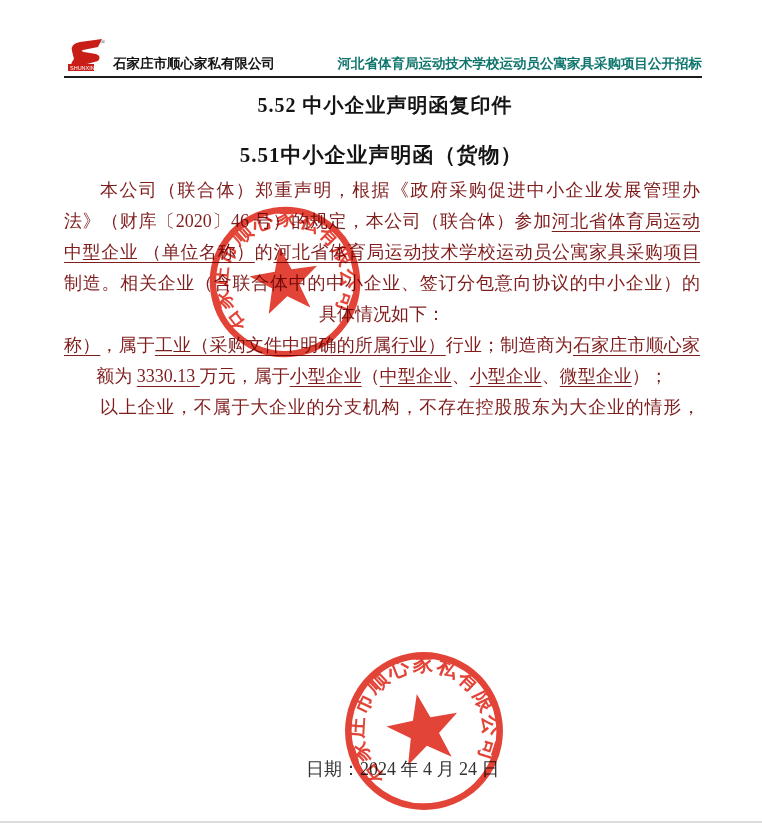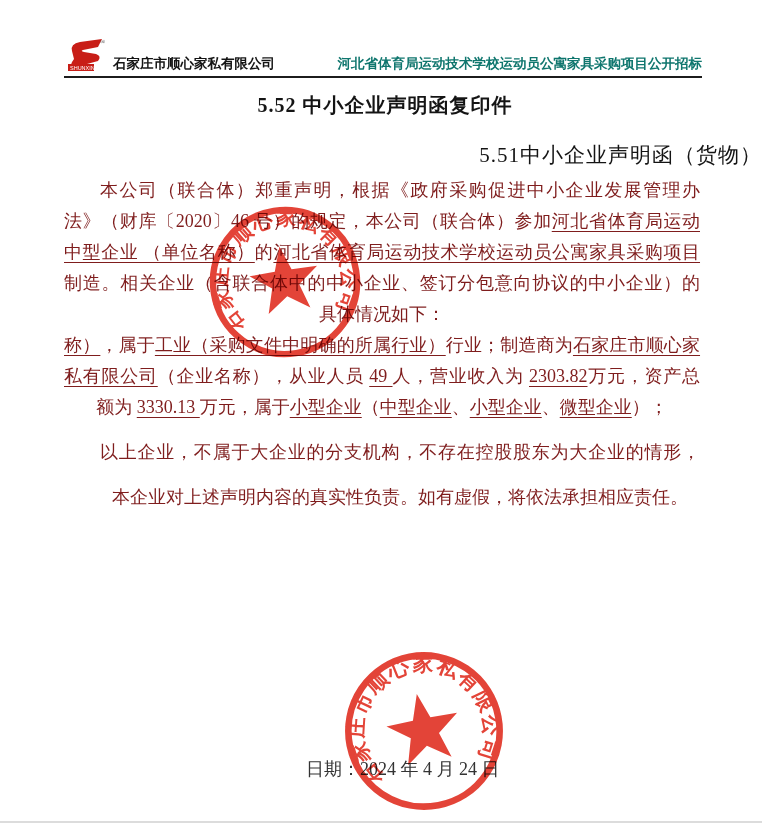--- a/index.html
+++ b/index.html
@@ -18,29 +18,29 @@
     padding-bottom:3px;box-sizing:border-box;
   }
   .header-left{display:flex;align-items:flex-end;gap:5px;}
   .logo{width:44px;height:36px;flex:0 0 auto;}
   .header-company{font-weight:bold;font-size:13.5px;color:#141414;white-space:nowrap;}
   .header-project{font-weight:bold;font-size:13.5px;color:#0f766e;white-space:nowrap;}
 
   
   .title1{position:absolute;left:4px;top:92px;width:762px;text-align:center;
     font-size:20px;font-weight:bold;color:#141414;letter-spacing:1px;}
-  .title2{position:absolute;left:0;top:141px;width:762px;text-align:right;
-    font-size:21px;font-weight:normal;color:#141414;letter-spacing:1px;}
+  .title2{position:absolute;left:0;top:141px;width:762px;text-align:center;
+    font-size:21px;font-weight:bold;color:#141414;letter-spacing:1px;}
 
   
   .doc-body{position:absolute;left:64px;top:175px;width:636px;font-size:18px;color:#7f1d1d;}
   .line{line-height:31px;height:31px;white-space:nowrap;text-align:center;}
   .line.fill{white-space:normal;text-align:justify;text-align-last:justify;}
   .para.indent .line:first-child{text-indent:2em;}
-  .para.gap{margin-top:14px;}
+  .para.gap{}
   .u{text-decoration:underline;text-decoration-thickness:1px;text-underline-offset:4px;}
 
   
   .footer-company{position:absolute;left:278px;top:710px;font-size:18px;color:#333;white-space:nowrap;}
   .footer-date{position:absolute;left:306px;top:757px;font-size:18px;color:#333;white-space:nowrap;}
 
   
   .seal{position:absolute;mix-blend-mode:multiply;opacity:.88;pointer-events:none;}
   .seal-1{left:205px;top:202px;width:160px;height:160px;transform:rotate(-9deg);}
   .seal-2{left:340px;top:647px;width:168px;height:168px;transform:rotate(-11deg);}
@@ -72,28 +72,24 @@
   <div class="doc-body">
       <div class="para indent">
         <div class="line fill"><span>本公司（联合体）郑重声明，根据《政府采购促进中小企业发展管理办</span></div>
         <div class="line fill"><span>法》（财库〔2020〕46 号）的规定，本公司（联合体）参加</span><span class="u">河北省体育局运动</span></div>
         <div class="line fill"><span class="u">中型企业 （单位名称）</span><span>的</span><span class="u">河北省体育局运动技术学校运动员公寓家具采购项目</span></div>
         <div class="line fill"><span>制造。相关企业（含联合体中的中小企业、签订分包意向协议的中小企业）的</span></div>
         <div class="line"><span>具体情况如下：</span></div>
       </div>
       <div class="para">
         <div class="line fill"><span class="u">称）</span><span>，属于</span><span class="u">工业（采购文件中明确的所属行业）</span><span>行业；制造商为</span><span class="u">石家庄市顺心家</span></div>
-        <div class="line fill"><span class="u">私有限公司</span><span>（企业名称），从业人员 </span><span class="u">49 </span><span>人，营业收入为 </span><span class="u">2303.82</span><span>万元，资产总</span></div>
         <div class="line"><span>额为 </span><span class="u">3330.13 </span><span>万元，属于</span><span class="u">小型企业</span><span>（</span><span class="u">中型企业</span><span>、</span><span class="u">小型企业</span><span>、</span><span class="u">微型企业</span><span>）；</span></div>
       </div>
       <div class="para indent gap">
         <div class="line fill"><span>以上企业，不属于大企业的分支机构，不存在控股股东为大企业的情形，</span></div>
-      </div>
-      <div class="para indent gap">
-        <div class="line"><span>本企业对上述声明内容的真实性负责。如有虚假，将依法承担相应责任。</span></div>
       </div>
     </div>
 
   <div class="footer-date">日期：2024 年 4 月 24 日</div>
 
   <svg class="seal seal-1" viewBox="0 0 200 200">
     <defs>
         <path id="sealArc1" d="M 41,141.3 A 72,72 0 1 1 159,141.3" fill="none"></path>
       </defs>
     <circle cx="100" cy="100" r="90" fill="none" stroke="#e02a1c" stroke-width="8"></circle>

